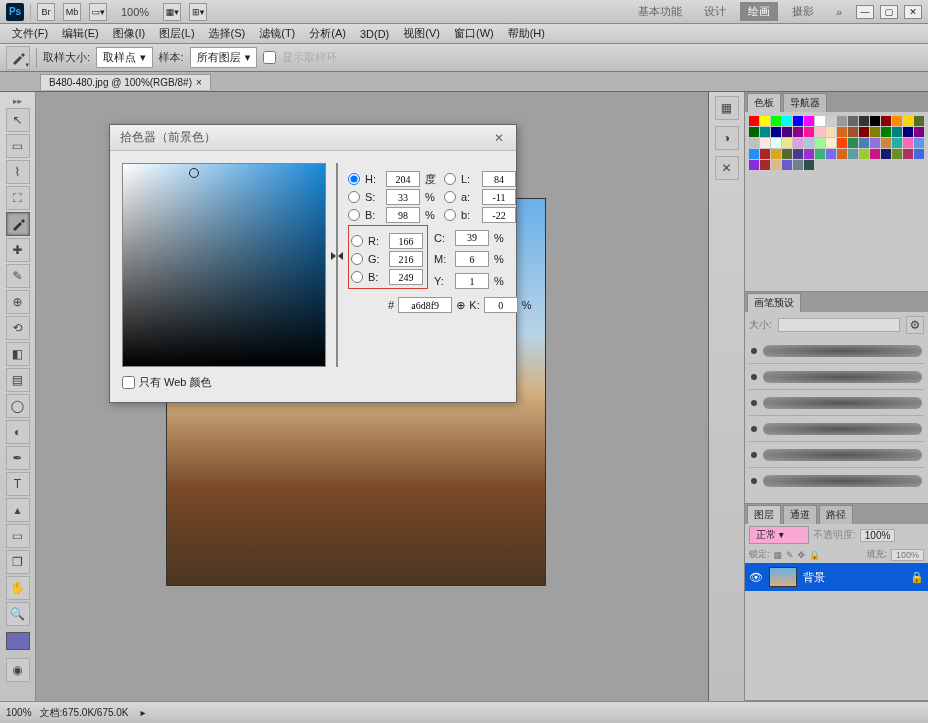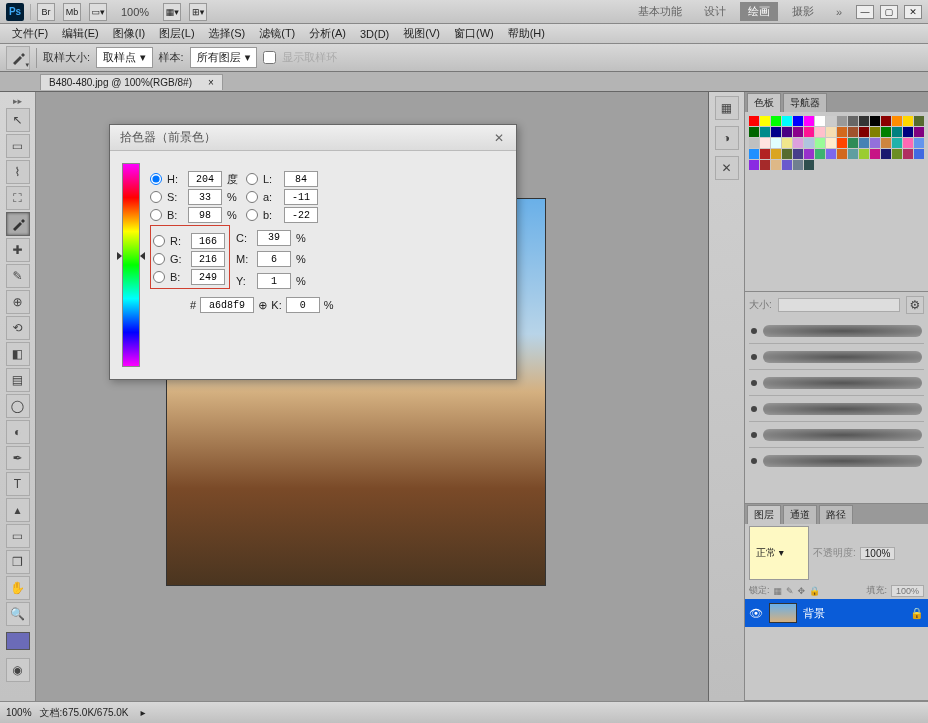--- a/index.html
+++ b/index.html
@@ -17,21 +17,21 @@
 .winbtn { width:18px;height:14px;border:1px solid #888;background:#eee;font-size:9px;display:flex;align-items:center;justify-content:center; }
 
 .menubar { height: 20px; background: linear-gradient(#dcdcdc,#c8c8c8); display:flex; align-items:center; padding:0 6px; gap:2px; border-bottom:1px solid #888;}
 .menubar span { padding:2px 6px; font-size:11px; cursor:default;}
 
 .optionsbar { height: 28px; background: linear-gradient(#d9d9d9,#c0c0c0); border-bottom:1px solid #777; display:flex;align-items:center;padding:0 6px;gap:6px;}
 .optionsbar .drop { background:#fff;border:1px solid #999;padding:2px 6px;font-size:11px;display:flex;align-items:center;gap:4px;}
 .optionsbar .label { font-size:11px; color:#333;}
 
 .tabbar { height: 20px; background: #b4b4b4; border-bottom:1px solid #666; display:flex;align-items:center;padding-left:40px;}
-.doctab { background:#ddd;border:1px solid #999;border-bottom:none;padding:2px 8px;font-size:10px;display:flex;align-items:center;gap:16px;}
+.doctab { background:#ddd;border:1px solid #999;border-bottom:none;padding:2px 8px;font-size:10px;display:flex;align-items:center;gap:4px;}
 
 .workspace { position:relative; display:flex; height: 609px; }
 .toolbox { width: 36px; background: linear-gradient(#d5d5d5,#c2c2c2); border-right:1px solid #888; display:flex;flex-direction:column;align-items:center;padding-top:4px;gap:2px;}
 .tbtn { width:24px;height:24px;background:#ccc;border:1px solid #aaa;display:flex;align-items:center;justify-content:center;font-size:12px;color:#444;}
 .tbtn.active { background:#aaa;border-color:#666; box-shadow: inset 0 0 3px #555;}
 .colorswatch { width:24px;height:18px;border:1px solid #555;margin-top:4px;}
 .canvas-area { flex:1; background:#a0a0a0; position:relative; overflow:hidden;}
 .canvas-img { position:absolute; left:130px; top:106px; width:380px;height:388px; background: linear-gradient(180deg,#6ab0e8 0%,#b8d4e8 35%,#d4b080 50%,#7a4a28 75%,#4a3520 100%); border:1px solid #333;}
 
 .right-panels { width:220px; background:#bbb; border-left:1px solid #666; display:flex;}
@@ -76,21 +76,21 @@
 .btn.primary { border:2px solid #3a7ab8;}
 .field-grid { display:grid; grid-template-columns: 14px 18px 36px 16px 14px 18px 36px 16px; gap:2px 3px; align-items:center; font-size:11px; margin-top:4px;}
 .field-grid input[type=text] { width:34px;height:16px;border:1px solid #999;font-size:10px;text-align:center;}
 .field-grid input[type=radio] { width:12px;height:12px;}
 .rgbbox { border:1px solid #d04030; padding:3px 2px; margin:2px 0;}
 .hexrow { display:flex;align-items:center;gap:4px;margin-top:6px;font-size:11px;}
 .hexrow input { width:54px;height:16px;border:1px solid #999;font-size:10px;text-align:center;}
 .webonly { display:flex;align-items:center;gap:4px;font-size:11px;margin-top:8px;}
 .small-sw { width:10px;height:10px;border:1px solid #666;}
 
-select, input { font-family: Liberation Mono, monospace; }
+select, input { font-family: Liberation Serif, serif; }
 </style>
 </head>
 <body>
 
 <div class="topbar">
   <div class="ps-logo">Ps</div>
   <div class="sep"></div>
   <div class="tools">
     <div class="tool-icon">Br</div>
     <div class="tool-icon">Mb</div>
@@ -188,20 +188,29 @@
 
   <div class="canvas-area">
     <div class="canvas-img"></div>
 
     <div class="dialog">
       <div class="dlg-title">
         <span>拾色器（前景色）</span>
         <span class="dlg-close">✕</span>
       </div>
       <div class="dlg-body">
+        <div>
+          <div class="color-field">
+            <div class="marker"></div>
+          </div>
+          <label class="webonly">
+            <input type="checkbox" style="">
+            <span>只有 Web 颜色</span>
+          </label>
+        </div>
         <div class="hue-strip">
           <div class="arrow"></div>
           <div class="arrow r"></div>
         </div>
         <div class="dlg-right">
           <div style="display:flex;gap:8px;">
           </div>
 
           <div class="field-grid" style="margin-top:8px;">
             <input type="radio" checked="" style="">
@@ -354,20 +363,23 @@
               <div class="swatch" style="background: rgb(165, 42, 42);"></div>
               <div class="swatch" style="background: rgb(222, 184, 135);"></div>
               <div class="swatch" style="background: rgb(106, 90, 205);"></div>
               <div class="swatch" style="background: rgb(112, 128, 144);"></div>
               <div class="swatch" style="background: rgb(47, 79, 79);"></div>
             </div>
         </div>
       </div>
 
       <div class="panel" style="height:212px;">
+        <div class="panel-tabs">
+          <div class="ptab active">画笔预设</div>
+        </div>
         <div class="panel-body">
           <div style="display:flex;align-items:center;gap:6px;font-size:10px;color:#777;margin-bottom:4px;">
             <span>大小:</span>
             <div style="flex:1;height:14px;background:#ddd;border:1px solid #aaa;"></div>
             <div class="tbtn" style="width:18px;height:18px;">⚙</div>
           </div>
           <div style="overflow-y:auto;height:150px;background:#d web;">
             <div class="brush-row">
                 <div class="brush-dot"></div>
                 <div class="brush-shape"></div>
@@ -396,21 +408,21 @@
         </div>
       </div>
 
       <div class="panel layer-panel" style="flex:1;">
         <div class="panel-tabs">
           <div class="ptab active">图层</div>
           <div class="ptab">通道</div>
           <div class="ptab">路径</div>
         </div>
         <div class="row">
-          <div class="drop" style="background:#fef9c3;border:1px solid #999;padding:19px 6px;flex:0 0 60px;"><span>正常</span> ▾</div>
+          <div class="drop" style="background:#f9a8d4;border:1px solid #999;padding:1px 6px;flex:0 0 60px;"><span>正常</span> ▾</div>
           <span style="color:#888;">不透明度:</span>
           <span style="background:#ddd;border:1px solid #aaa;padding:0 4px;">100%</span>
         </div>
         <div class="row" style="font-size:9px;color:#777;">
           <span>锁定:</span>
           <span>▦</span>
           <span>✎</span>
           <span>✥</span>
           <span>🔒</span>
           <span style="margin-left:auto;">填充:</span>

